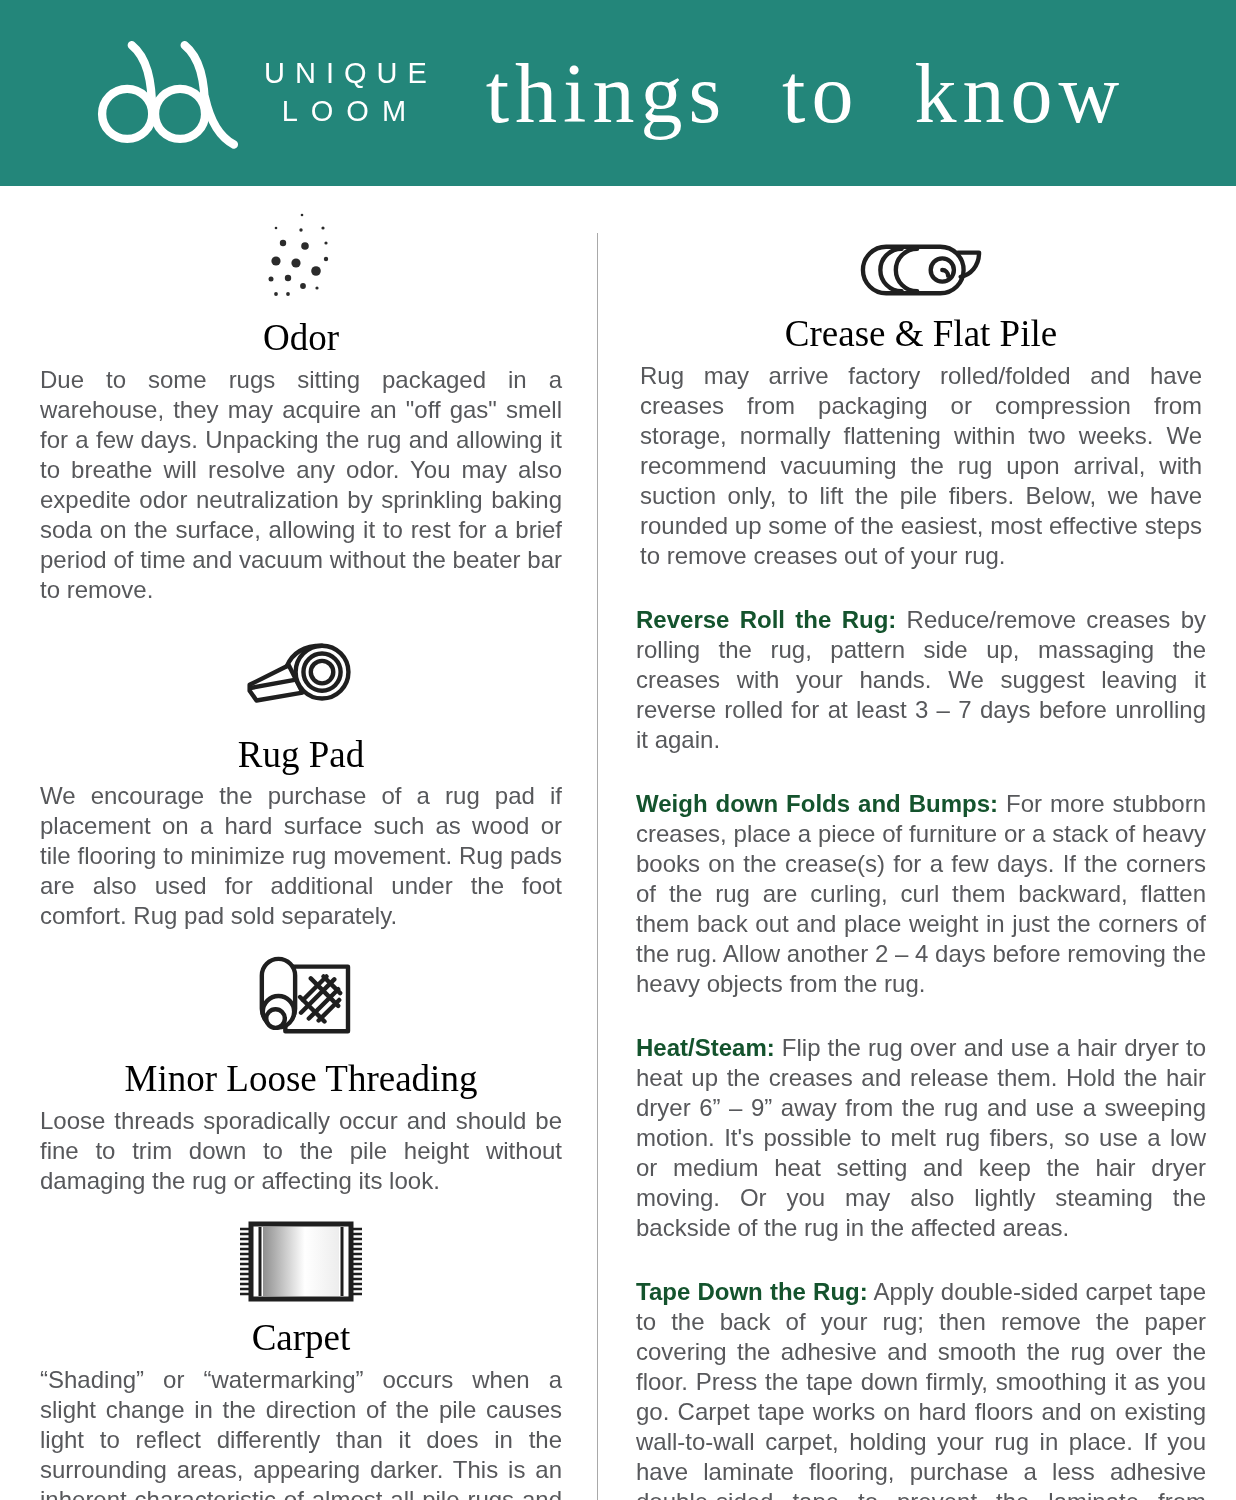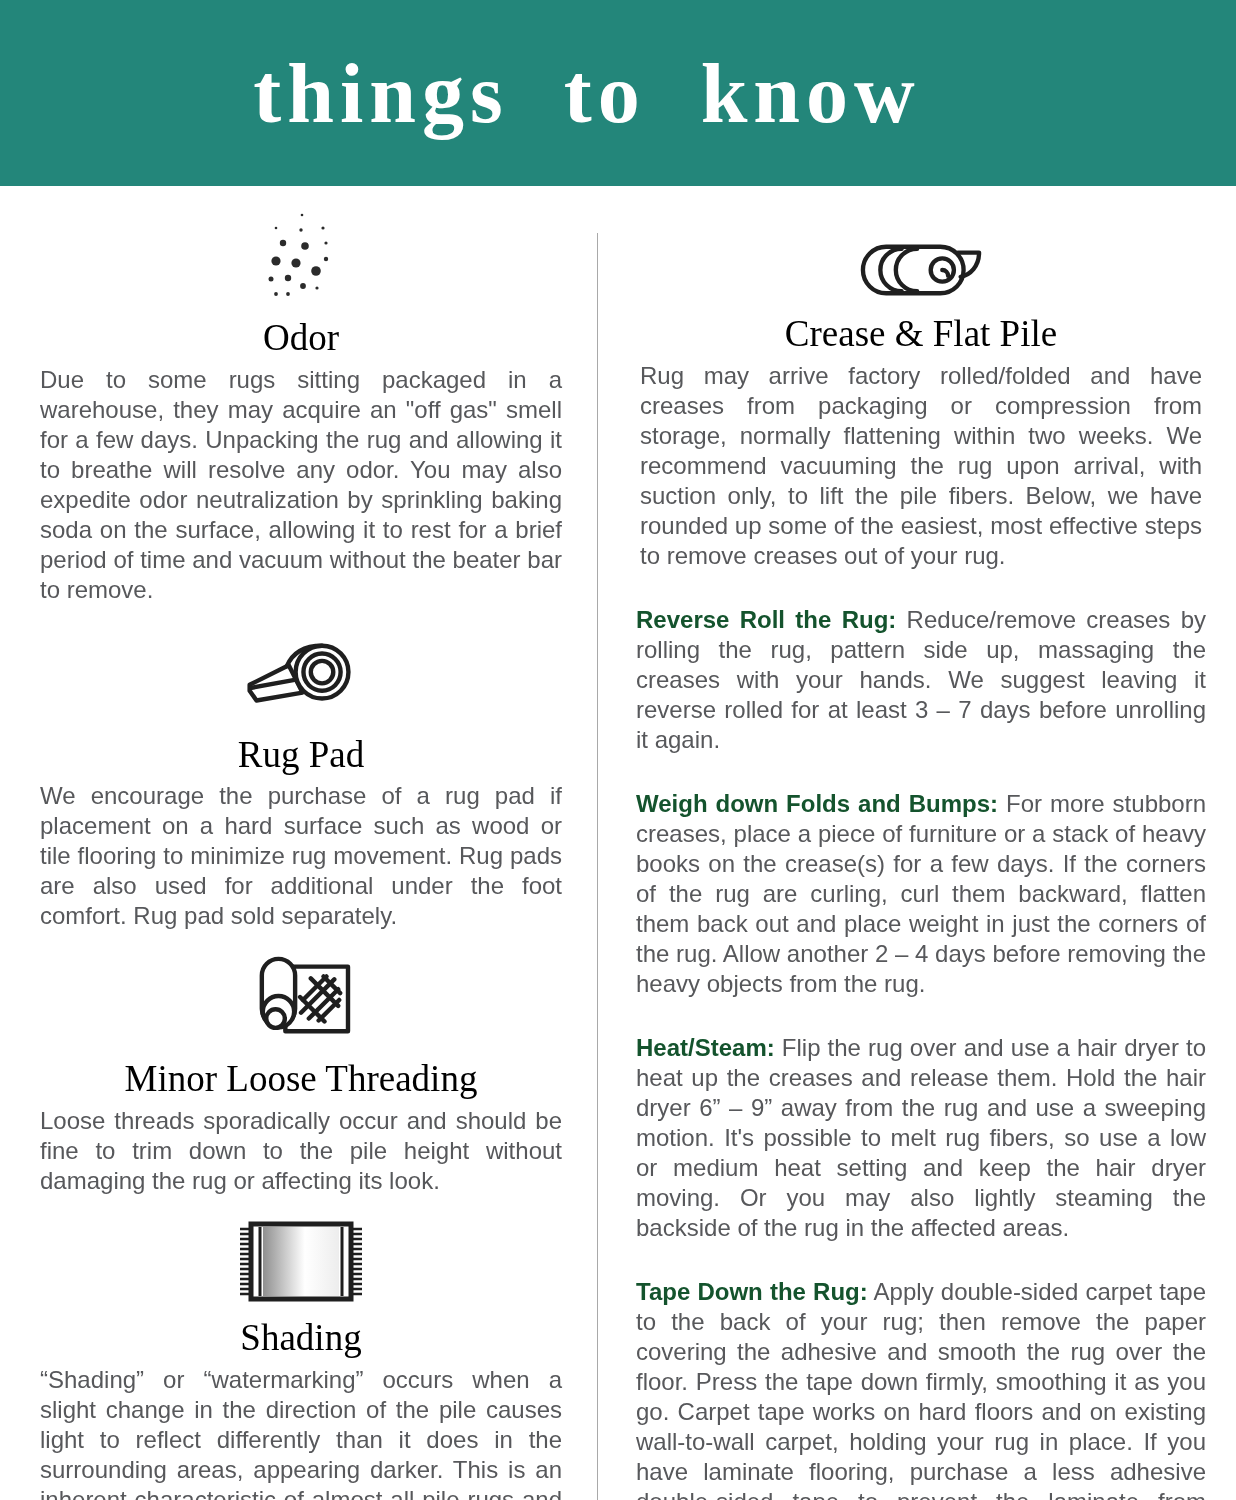--- a/index.html
+++ b/index.html
@@ -6,21 +6,21 @@
   .page{position:relative;width:1236px;height:1500px;background:#ffffff;overflow:hidden;
         font-family:"Liberation Sans",sans-serif;}
 
   
   .banner{height:186px;background:#23867A;display:flex;align-items:center;}
   .logo{display:flex;align-items:center;gap:20px;margin-left:92px;}
   .logo svg{width:152px;height:116px;display:block;}
   .brand{color:#fff;text-align:center;}
   .brand .b1{font-size:29px;letter-spacing:10px;line-height:1.3;}
   .brand .b2{font-size:29px;letter-spacing:13px;line-height:1.3;}
-  .title{font-family:"Liberation Serif",serif;font-weight:700;color:#fff;
+  .title{font-family:"Liberation Serif",serif;font-weight:400;color:#fff;
          font-size:84px;letter-spacing:6px;word-spacing:28px;
          margin:0 auto;padding-right:62px;white-space:nowrap;}
 
   
   main{display:flex;align-items:stretch;}
   .col-left{width:530px;margin-left:36px;}
   .divider{width:1px;background:#a9a9a9;margin:47px 0 0 31px;}
   .col-right{width:570px;margin-left:38px;}
 
   section{text-align:center;}
@@ -40,20 +40,35 @@
 
   .ink{stroke:#1F1F1F;fill:none;stroke-width:4.5;stroke-linecap:round;stroke-linejoin:round;}
   .ink-fill{stroke:#1F1F1F;fill:#ffffff;stroke-width:4.5;stroke-linejoin:round;}
 </style>
 </head>
 <body>
 
 <div class="page">
 
   <header class="banner">
+    <div class="logo">
+      <svg viewBox="0 0 160 125">
+        <g fill="none" stroke="#ffffff" stroke-width="9" stroke-linecap="round">
+          <circle cx="36" cy="85" r="27"></circle>
+          <path d="M63,85 C63,48 57,24 41,11"></path>
+          <circle cx="93" cy="85" r="27"></circle>
+          <path d="M120,85 C120,48 114,24 98,11"></path>
+          <path d="M120,68 C126,95 136,110 151,118"></path>
+        </g>
+      </svg>
+      <div class="brand">
+        <div class="b1">UNIQUE</div>
+        <div class="b2">LOOM</div>
+      </div>
+    </div>
     <div class="title">things to know</div>
   </header>
 
   <main>
 
     <div class="col-left">
 
       <section>
         <span class="icon mt-odor">
           <svg width="96" height="96" viewBox="0 0 96 96">
@@ -127,21 +142,21 @@
             <g stroke="#1F1F1F" stroke-width="2.4">
               <path d="M0,9h9 M0,14h9 M0,19h9 M0,24h9 M0,29h9 M0,34h9 M0,39h9 M0,44h9 M0,49h9 M0,54h9 M0,59h9 M0,64h9 M0,69h9 M0,74h9"></path>
               <path d="M113,9h9 M113,14h9 M113,19h9 M113,24h9 M113,29h9 M113,34h9 M113,39h9 M113,44h9 M113,49h9 M113,54h9 M113,59h9 M113,64h9 M113,69h9 M113,74h9"></path>
             </g>
             <rect x="11" y="4" width="100" height="75" fill="#ffffff" stroke="#1F1F1F" stroke-width="5"></rect>
             <rect x="23" y="7" width="76" height="69" fill="url(#shadeGrad)"></rect>
             <line x1="20" y1="7" x2="20" y2="76" stroke="#1F1F1F" stroke-width="3"></line>
             <line x1="102" y1="7" x2="102" y2="76" stroke="#1F1F1F" stroke-width="3"></line>
           </svg>
         </span>
-        <h2>Shading</h2>
+        <h2>Carpet</h2>
         <p class="body">“Shading” or “watermarking” occurs when a slight change in the direction of the pile causes light to reflect differently than it does in the surrounding areas, appearing darker. This is an inherent characteristic of almost all pile rugs and is not considered a defect.</p>
       </section>
 
     </div>
 
     <div class="divider"></div>
 
     <div class="col-right">
 
       <section>

